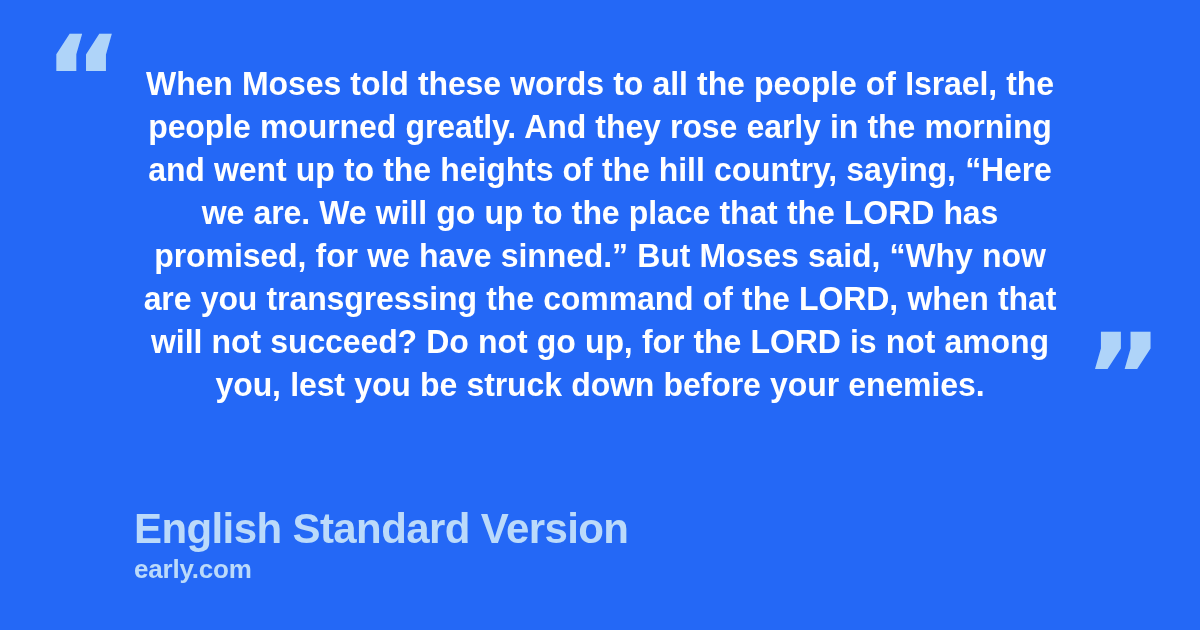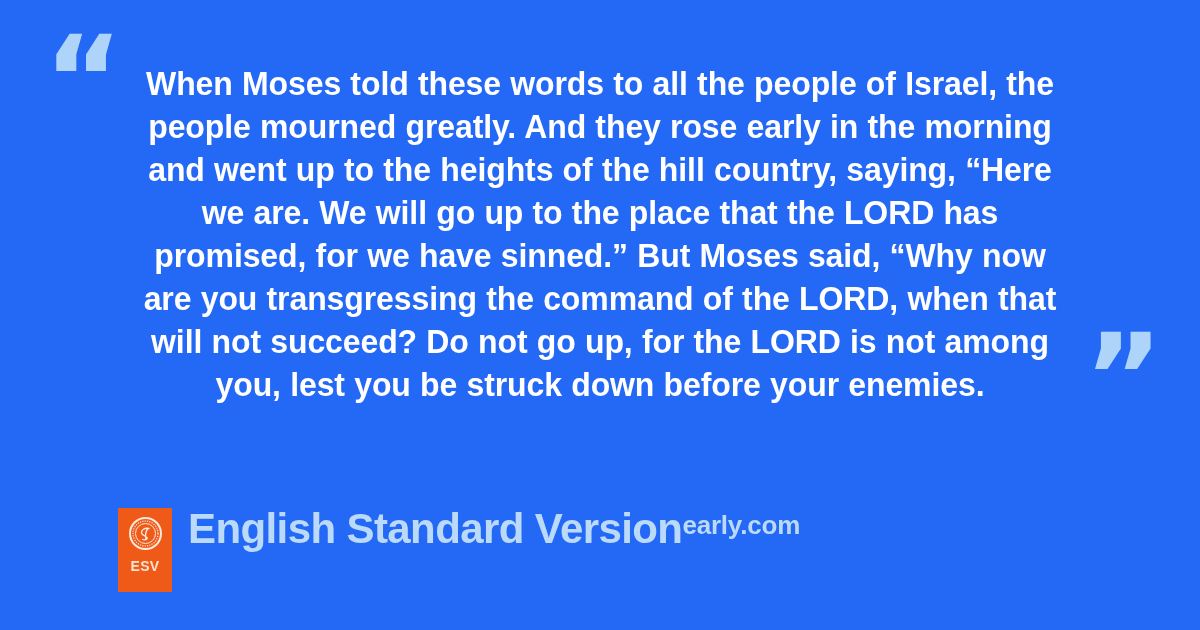--- a/index.html
+++ b/index.html
@@ -99,20 +99,21 @@
     font-weight: 700;
     font-size: 14px;
     letter-spacing: 0.4px;
     line-height: 1;
   }
 
   
   #wordmark {
     margin-left: 16px;
     display: flex;
+    flex-direction: column;
     justify-content: flex-start;
   }
   #version-name {
     color: #BBDAFA;
     font-family: "Liberation Sans", sans-serif;
     font-weight: 700;
     font-size: 42px;
     line-height: 46px;
     letter-spacing: -0.6px;
     margin-top: -2px;
@@ -142,30 +143,20 @@
     <span class="ln">promised, for we have sinned.” But Moses said, “Why now</span>
     <span class="ln">are you transgressing the command of the LORD, when that</span>
     <span class="ln">will not succeed? Do not go up, for the LORD is not among</span>
     <span class="ln">you, lest you be struck down before your enemies.</span>
   </div>
 
   <span id="quote-close" class="qmark">”</span>
 
   <div id="footer">
 
-    <div id="esv-logo">
-      <svg id="esv-seal" viewBox="0 0 66 66">
-        <circle cx="33" cy="33" r="31" fill="none" stroke="#FCEADD" stroke-width="4"></circle>
-        <circle cx="33" cy="33" r="25" fill="none" stroke="#FCEADD" stroke-width="2.5" stroke-dasharray="2.4 2.4"></circle>
-        <circle cx="33" cy="33" r="20" fill="#F05A18" stroke="#FCEADD" stroke-width="2"></circle>
-        <path d="M40 23 C31 21 24 26 25 32 C26 37 34 38 36 41 C38 44 33 47 27 45
-                 M38 23 C33 29 32 36 34 44" fill="none" stroke="#FCEADD" stroke-width="2.6" stroke-linecap="round" stroke-linejoin="round"></path>
-      </svg>
-      <span id="esv-abbr">ESV</span>
-    </div>
 
     <div id="wordmark">
       <span id="version-name">English Standard Version</span>
       <span id="site-url">early.com</span>
     </div>
 
   </div>
 
 </div>
 

